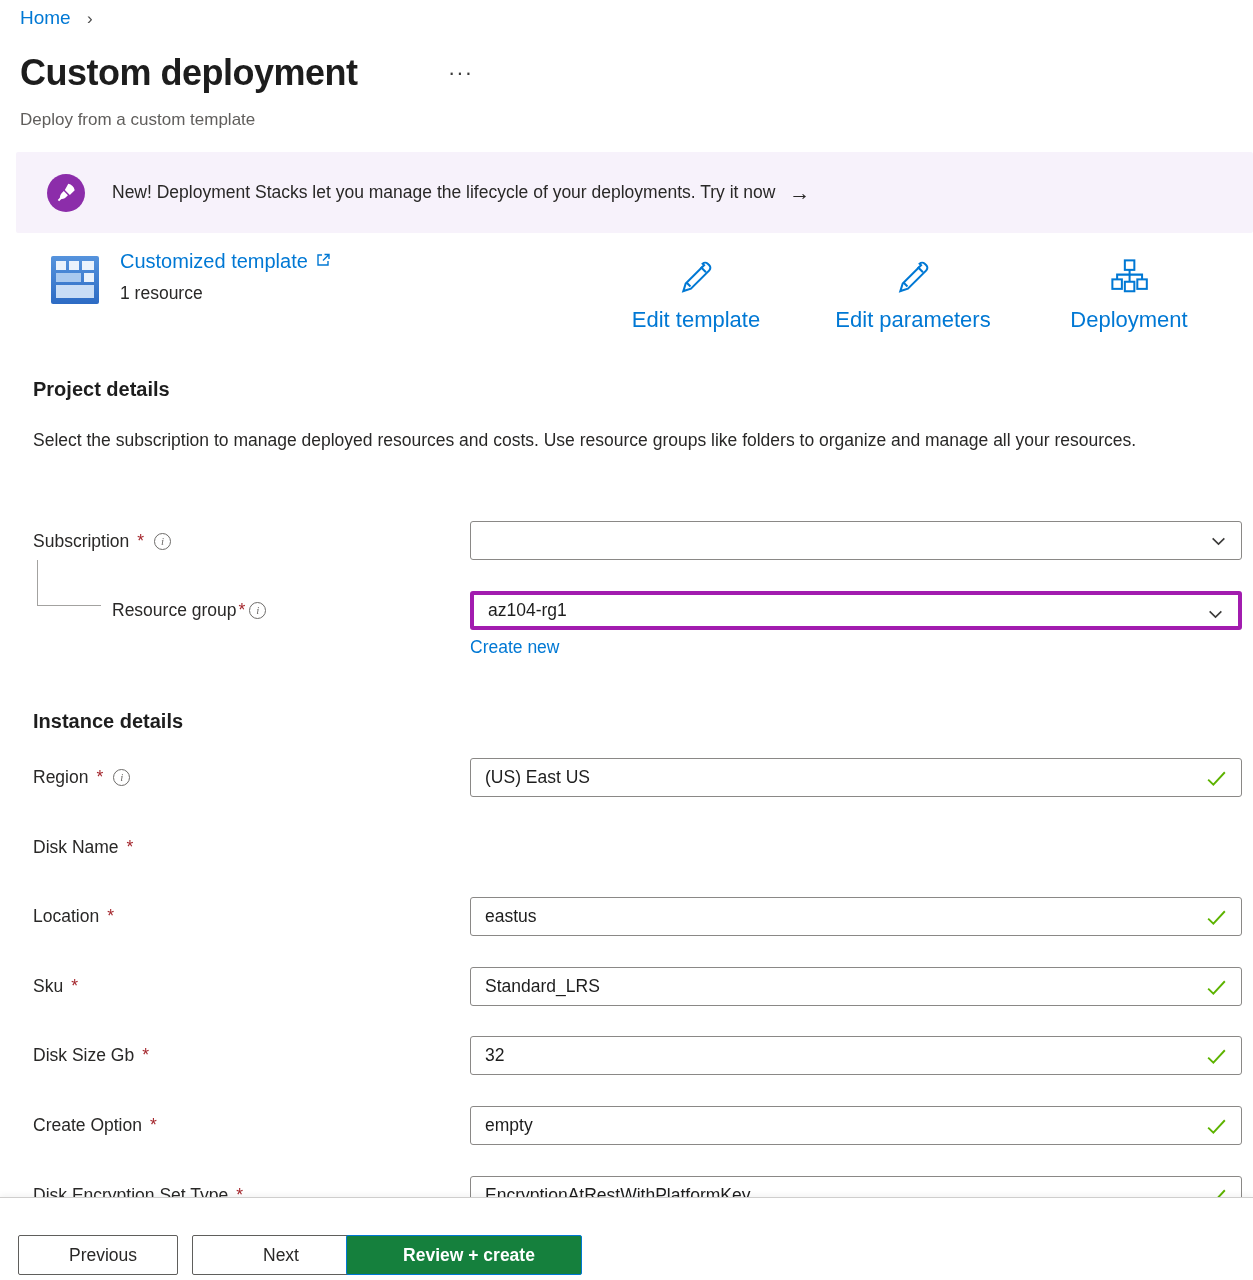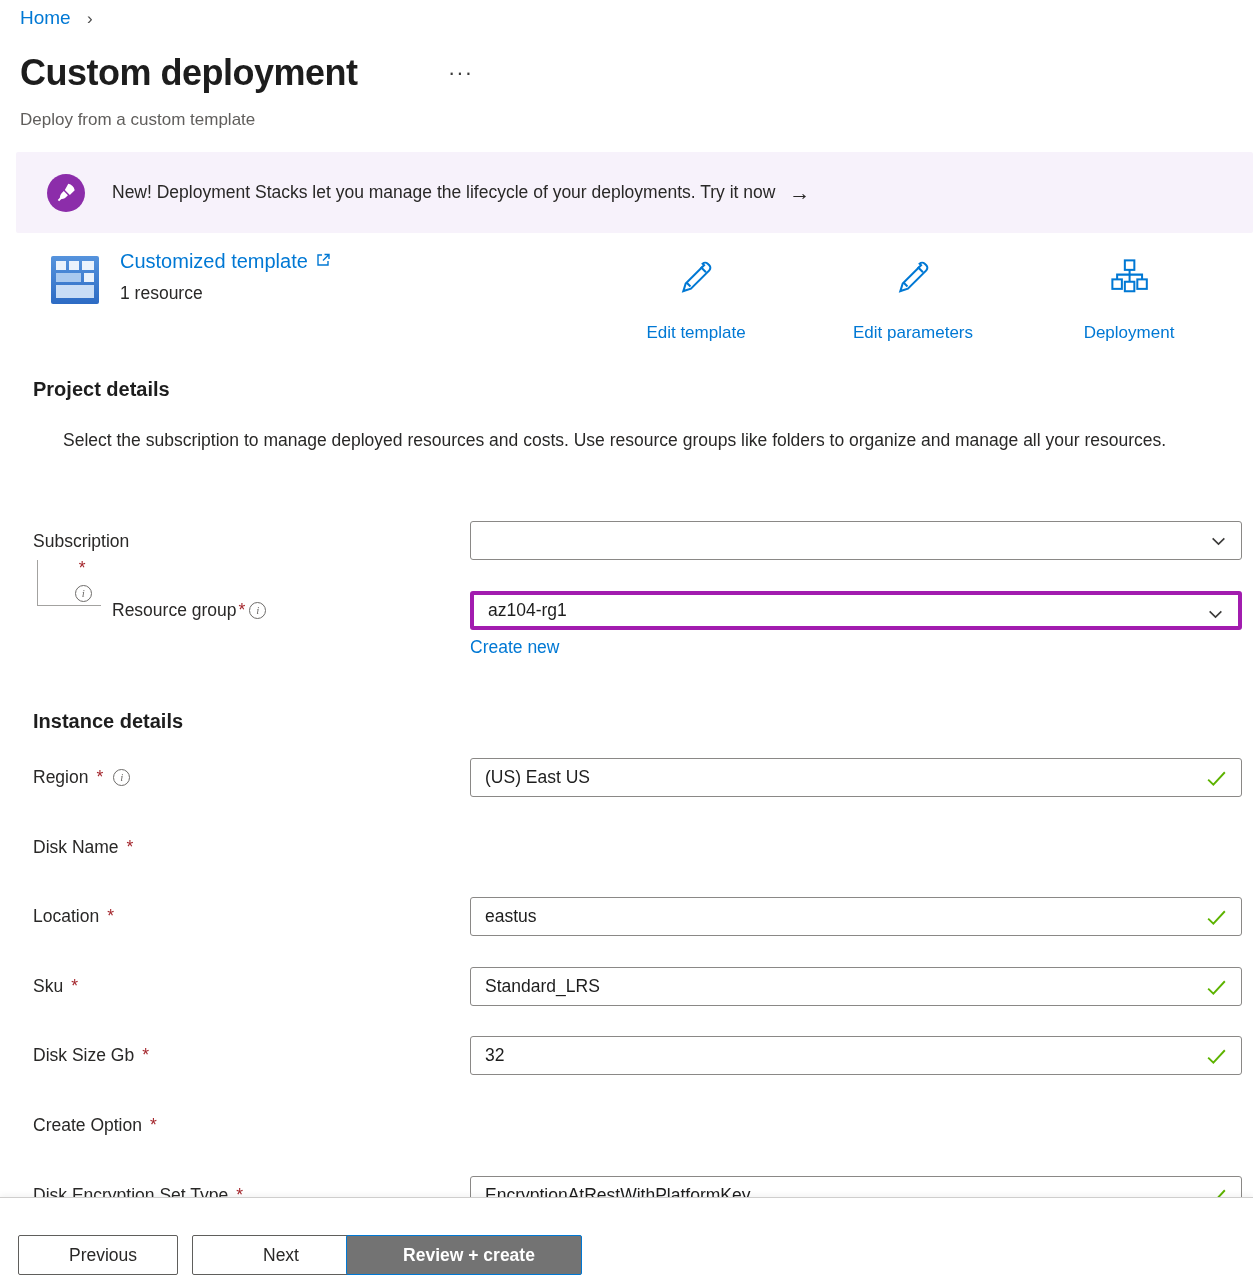--- a/index.html
+++ b/index.html
@@ -22,55 +22,55 @@
   .banner-text { margin-left:27px; font-size:17.5px; color:#292827; }
   .banner-arrow { margin-left:14px; font-size:21px; color:#292827; }
 
   
   .tpl-icon { position:absolute; left:50px; top:255px; }
   .tpl-link { position:absolute; left:120px; top:250px; font-size:20px; color:#0078D4; cursor:pointer; display:flex; align-items:center; gap:7px; }
   .tpl-count { position:absolute; left:120px; top:283px; font-size:17.5px; color:#292827; }
 
   
   .action { position:absolute; top:258px; width:220px; text-align:center; cursor:pointer; }
-  .action .alabel { display:block; margin-top:23px; font-size:17px; color:#0078D4; }
+  .action .alabel { display:block; margin-top:7px; font-size:22px; color:#0078D4; }
   .act-1 { left:586px; } .act-2 { left:803px; } .act-3 { left:1019px; }
 
   
   .section-heading { position:absolute; left:33px; font-size:20px; font-weight:700; color:#1d1d1d; }
   .h-project { top:378px; }
   .h-instance { top:710px; }
-  .section-desc { position:absolute; left:33px; top:425px; width:1150px; font-size:17.5px; line-height:31px; color:#292827;margin-left:30px; }
+  .section-desc { position:absolute; left:33px; top:425px; width:1150px; font-size:17.5px; line-height:31px; color:#292827; }
 
   
   .flabel { position:absolute; left:33px; font-size:17.5px; color:#292827; display:flex; align-items:center; gap:6px; }
   .req { color:#A4262C; margin-left:2px; }
   .info-icon { display:inline-block; width:17px; height:17px; border:1px solid #6d6b69; border-radius:50%; color:#6d6b69; font-size:11px; line-height:15px; text-align:center; font-family:"Liberation Serif", serif; font-style:italic; margin-left:4px; cursor:pointer; }
   .fbox { position:absolute; left:470px; width:772px; height:39px; background:#fff; border:1px solid #8A8886; border-radius:3px; display:flex; align-items:center; padding:0 14px; font-size:17.5px; color:#1d1d1d; cursor:pointer; }
   .fbox .chevron { position:absolute; right:14px; top:11px; }
   .fbox .check { position:absolute; right:12px; top:7px; }
-  .lbl-subscription { top:531px;flex-direction:column; }
+  .lbl-subscription { top:531px; }
   .box-subscription { top:521px; }
   .connector { position:absolute; left:37px; top:560px; width:64px; height:46px; border-left:1px solid #a3a2a0; border-bottom:1px solid #a3a2a0; }
   .lbl-resourcegroup { position:absolute; left:112px; top:600px; font-size:17.5px; display:flex; align-items:center; }
   .box-resourcegroup { top:591px; border:4px solid #a21caf; }
   .create-new { position:absolute; left:470px; top:637px; font-size:17.5px; color:#0078D4; cursor:pointer; }
 
   
   .form-row { position:absolute; left:0; width:1253px; height:39px; }
   .form-row .flabel { top:9px; }
   .form-row .fbox { top:0; }
 
   
   .footer { position:absolute; left:0; top:1197px; width:1253px; height:83px; background:#fff; border-top:1px solid #cfcecd; box-shadow:0 -2px 6px rgba(0,0,0,0.05); z-index:10; }
   .btn { position:absolute; top:37px; height:40px; border-radius:2px; font-size:17.5px; font-family:"Liberation Sans", sans-serif; cursor:pointer;padding-left:10px; }
   .btn-secondary { background:#fff; border:1px solid #5f5e5c; color:#292827; }
   .btn-previous { left:18px; width:160px; }
   .btn-next { left:192px; width:168px; }
-  .btn-primary { left:346px; width:236px; background:#737373; border:1px solid #0078D4; color:#fff; font-weight:700; }
+  .btn-primary { left:346px; width:236px; background:#15803d; border:1px solid #0078D4; color:#fff; font-weight:700; }
 </style>
 </head>
 <body>
 
 <div class="canvas">
 
   <div class="breadcrumb">
     <a class="crumb-link">Home</a>
     <span class="crumb-sep">›</span>
   </div>
@@ -255,20 +255,28 @@
         </span>
       </div>
     </div>
 
     <div class="form-row" style="top: 1106px;">
       <div class="flabel">
         <span class="ltext">Create Option</span>
         <span class="req">*</span>
 
       </div>
+      <div class="fbox">
+        <span class="ival">empty</span>
+        <span class="check">
+          <svg width="25" height="25" viewBox="0 0 24 24">
+              <path d="M4 13l5 5L20 6" fill="none" stroke="#5DB300" stroke-width="1.8"></path>
+            </svg>
+        </span>
+      </div>
     </div>
 
     <div class="form-row" style="top: 1176px;">
       <div class="flabel">
         <span class="ltext">Disk Encryption Set Type</span>
         <span class="req">*</span>
 
       </div>
       <div class="fbox">
         <span class="ival">EncryptionAtRestWithPlatformKey</span>

